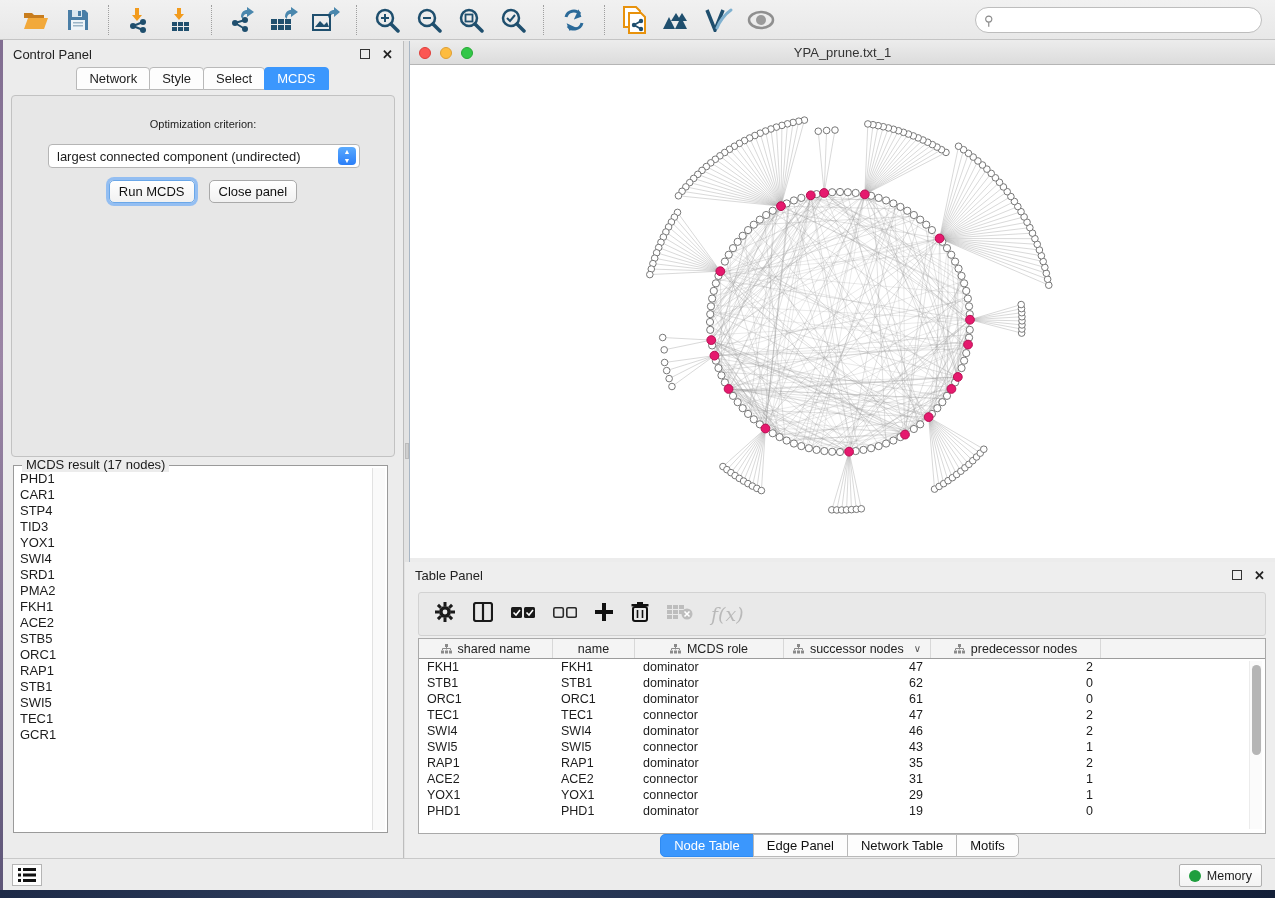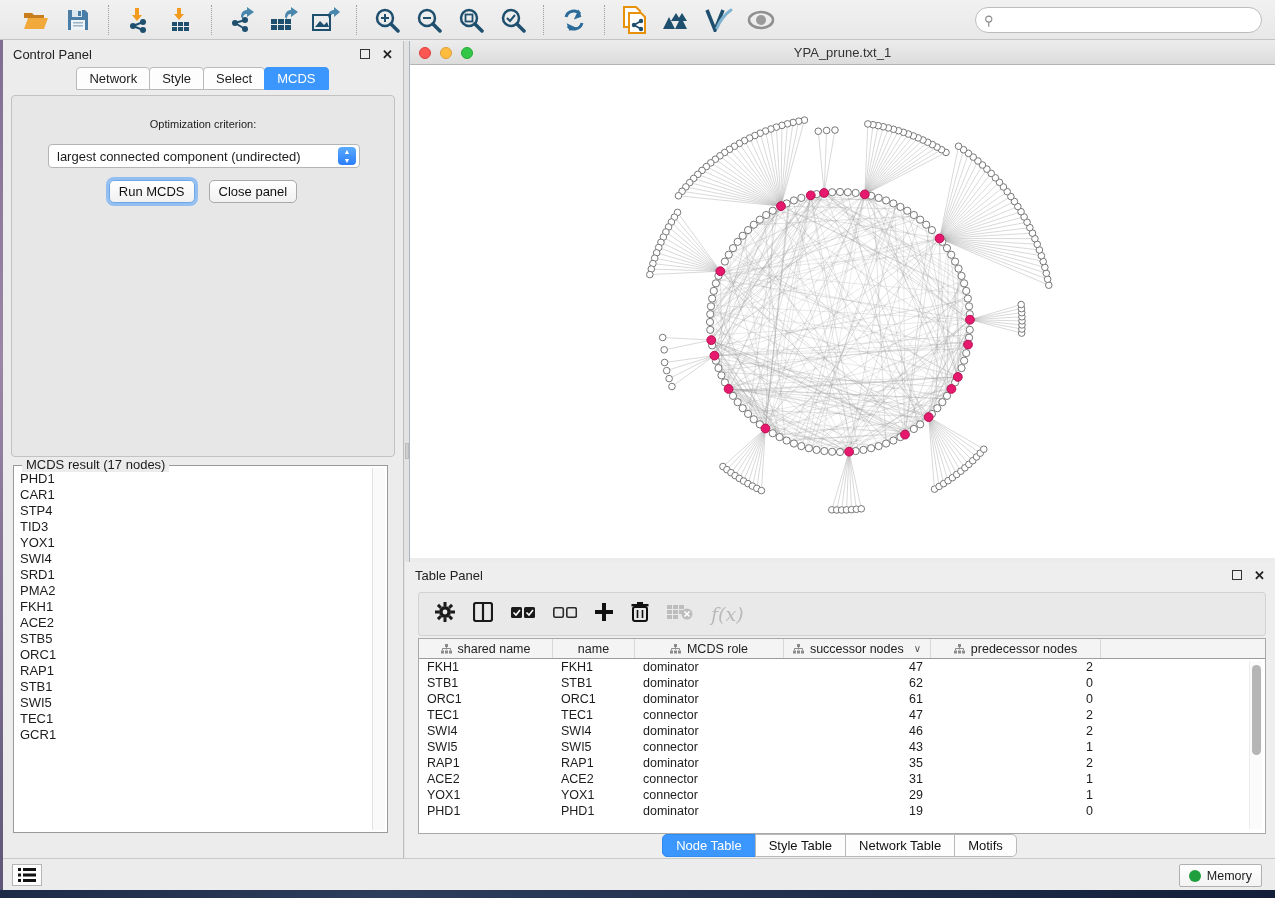--- a/index.html
+++ b/index.html
@@ -1186,21 +1186,21 @@
           <div class="td num" style="width: 170px;">0</div>
         </div>
       </div>
     <div id="tbl-scroll">
         <div id="tbl-thumb"></div>
       </div>
   </div>
 
   <div id="tp-tabs">
       <div class="tp-tab active">Node Table</div>
-      <div class="tp-tab">Style Table</div>
+      <div class="tp-tab">Edge Panel</div>
       <div class="tp-tab">Network Table</div>
       <div class="tp-tab">Motifs</div>
     </div>
 </div>
 
 <div id="status-bar">
   <div id="list-btn">
     <svg width="18" height="14" viewBox="0 0 18 14">
       <g fill="#111">
           <rect x="0" y="0" width="3" height="3"></rect>

